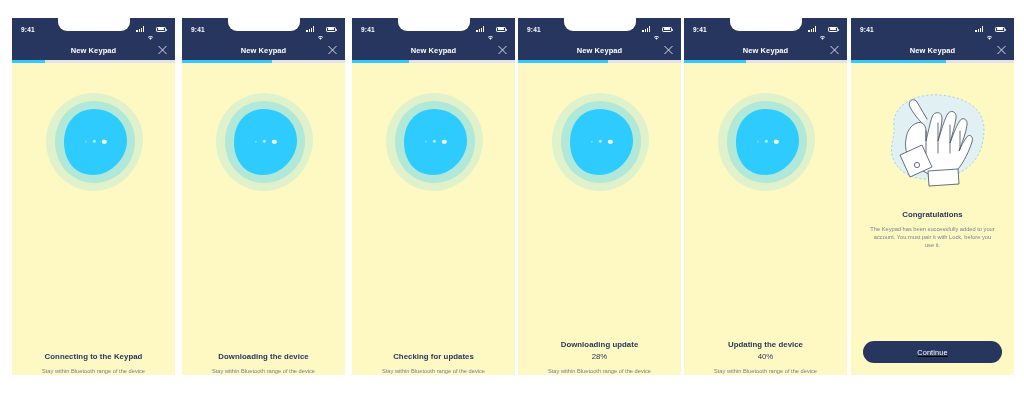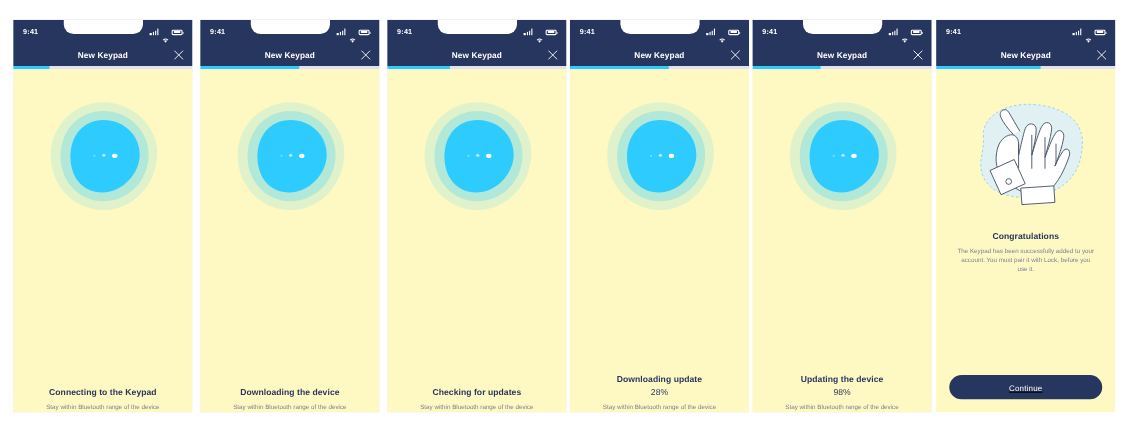--- a/index.html
+++ b/index.html
@@ -426,21 +426,21 @@
           <path d="M55 22 C74 22 88 36 88 54 C88 70 73 88 54 88 C36 88 25 74 25 55 C25 36 37 22 55 22 Z" fill="#2ecbff"></path>
         </svg>
         <div class="dots">
             <i></i>
             <i></i>
             <i></i>
           </div>
       </div>
       <div class="textblock">
         <div class="title">Updating the device</div>
-        <div class="pct">98%</div>
+        <div class="pct">40%</div>
         <div class="sub">Stay within Bluetooth range of the device</div>
       </div>
     </div>
   </div>
 
   <div class="phone p6">
     <div class="statusbar">
       <span class="clock">9:41</span>
       <div class="sysicons">
         <span class="sig">

